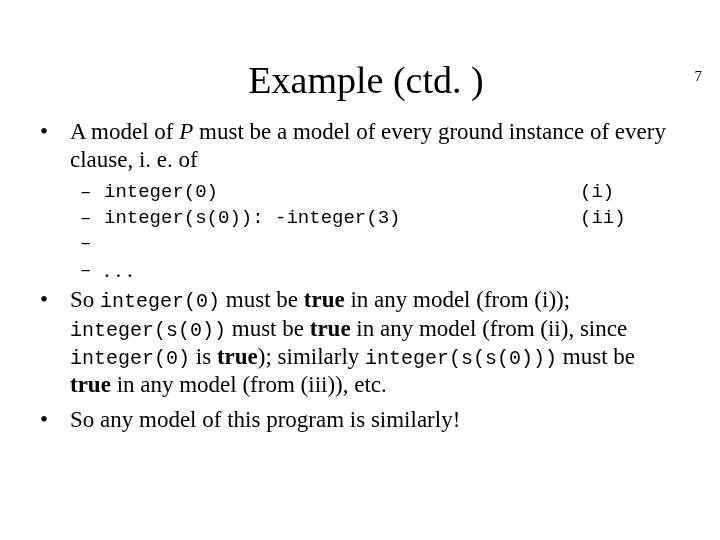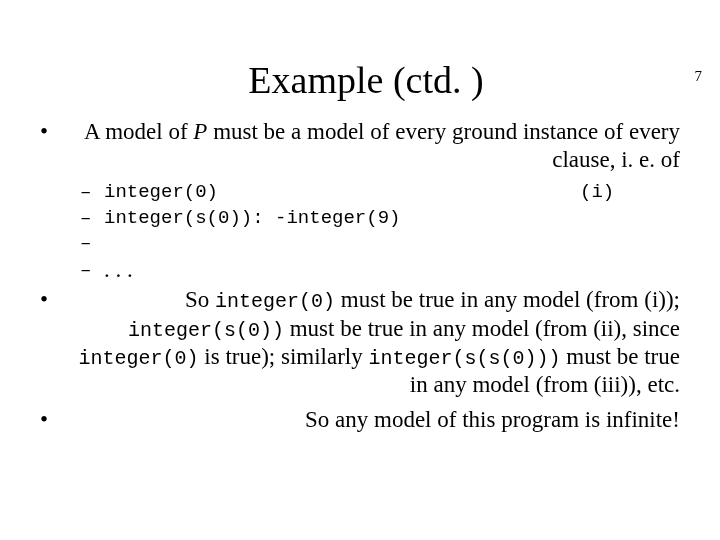--- a/index.html
+++ b/index.html
@@ -40,21 +40,20 @@
   .bullet-top {
     display: flex;
     margin-bottom: 6px;
   }
   .bullet-top .dot {
     width: 30px;
     flex: 0 0 30px;
   }
   .bullet-top .txt {
     flex: 1;
-    text-align: right;
   }
   .code-list {
     margin: 4px 0 4px 0;
   }
   .code-row {
     display: flex;
     font-family: "Courier New", Courier, monospace;
     font-size: 19px;
     line-height: 1.35;
   }
@@ -83,21 +82,21 @@
     width: 24px;
     flex: 0 0 24px;
     font-family: "Courier New", Courier, monospace;
     font-size: 19px;
     padding-top: 3px;
   }
   .mono {
     font-family: "Courier New", Courier, monospace;
     font-size: 20px;
   }
-  .bold { font-weight: normal; }
+  .bold { font-weight: bold; }
   .ital { font-style: italic; }
 </style>
 </head>
 <body>
 <div class="slide">
 
   <div class="page-number">7</div>
 
   <div class="title">Example (ctd. )</div>
 
@@ -111,37 +110,38 @@
     </div>
 
     <div class="code-list">
       <div class="code-row">
         <div class="indent">–</div>
         <div class="code">integer(0)</div>
         <div class="label">(i)</div>
       </div>
       <div class="code-row">
         <div class="indent">–</div>
-        <div class="code">integer(s(0)): -integer(9)</div>
+        <div class="code">integer(s(0)): -integer(3)</div>
+        <div class="label">(ii)</div>
       </div>
       <div class="code-row">
         <div class="indent">–</div>
       </div>
       <div class="ellipsis-row">
         <div class="dash">–</div>
         <div>. . .</div>
       </div>
     </div>
 
     <div class="bullet-top">
       <div class="dot">•</div>
       <div class="txt">
         <span>So </span><span class="mono">integer(0)</span><span>  must be </span><span class="bold">true</span><span> in any model (from (i)); </span><span class="mono">integer(s(0))</span><span> must be </span><span class="bold">true</span><span> in any model (from (ii), since </span><span class="mono">integer(0)</span><span> is </span><span class="bold">true</span><span>); similarly </span><span class="mono">integer(s(s(0)))</span><span> must be </span><span class="bold">true</span><span> in any model (from (iii)), etc.</span>
       </div>
     </div>
 
     <div class="bullet-top">
       <div class="dot">•</div>
-      <div class="txt">So any model of this program is infinite!</div>
+      <div class="txt">So any model of this program is similarly!</div>
     </div>
 
   </div>
 </div>
 
 </body></html>

